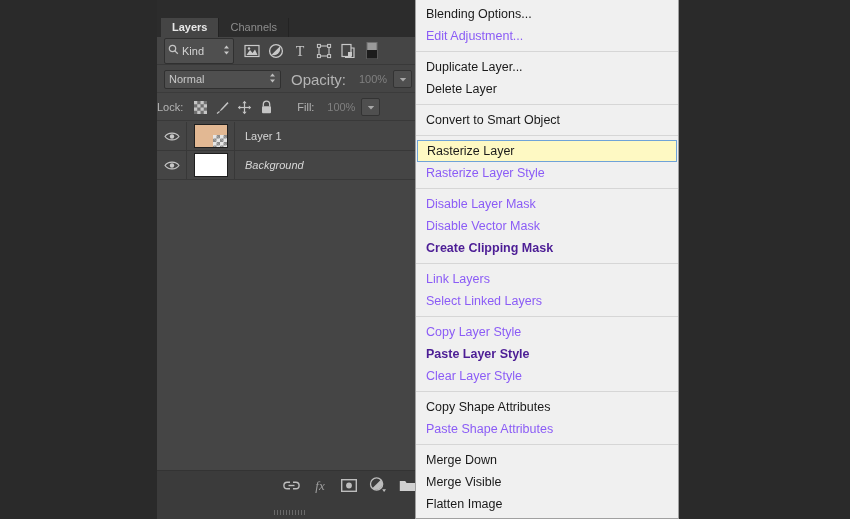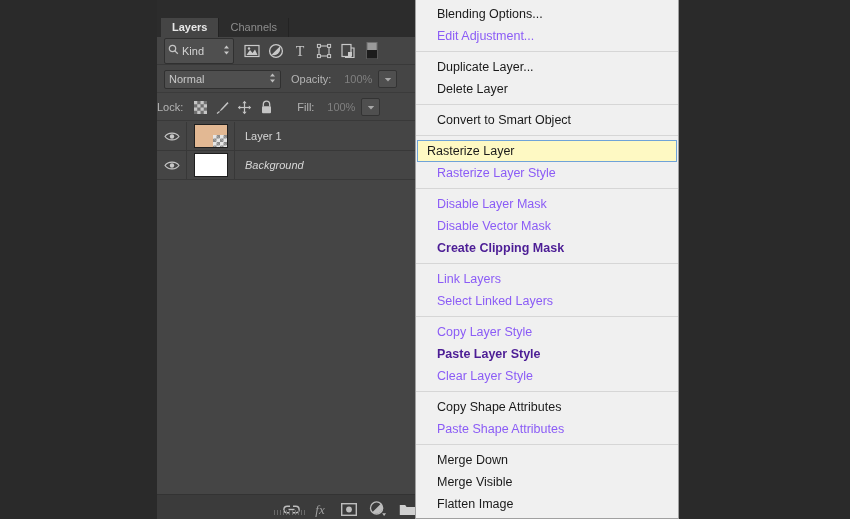--- a/index.html
+++ b/index.html
@@ -107,21 +107,21 @@
     width: 117px; height: 19px;
     background: #4f4f4f;
     border: 1px solid #303030;
     border-radius: 2px;
     display: flex; align-items: center;
     padding: 0 4px;
     font-size: 11px; color: #c8c8c8;
   }
   .blend-select .bl-label { flex: 1; }
   .op-label {
-    font-size: 11px; color: #b4b4b4;
+    font-size: 15px; color: #b4b4b4;
     margin-left: 10px;
   }
   .num-field {
     width: 42px; height: 18px;
     margin-left: 3px;
     font-size: 11px; color: #808080;
     display: flex; align-items: center; justify-content: flex-end;
     padding-right: 4px;
   }
   .spin-btn {
@@ -198,21 +198,21 @@
     font-size: 11px;
     color: #d8d8d8;
     padding-left: 10px;
   }
   .layer-name.italic { font-style: italic; }
 
   
   #panel-bottom {
     position: absolute;
     left: 0; bottom: 0;
-    width: 265px; height: 25px;
+    width: 265px; height: 49px;
     background: #3b3b3b;
     border-top: 1px solid #333;
   }
   .bottom-icons {
     position: absolute;
     right: 0; top: 3px;
     height: 22px;
     display: flex; align-items: center; gap: 9px;
     padding-right: 5px;
   }
@@ -236,21 +236,21 @@
     border-top: none;
     height: 519px;
     overflow: hidden;
     font-size: 12.5px;
     color: #1a1a1a;
     padding-top: 3px;
   }
   .menu-item {
     height: 22px;
     line-height: 22px;
-    padding-left: 21px;
+    padding-left: 10px;
     white-space: nowrap;
     font-family: "Liberation Sans", sans-serif;
   }
   .menu-item.disabled { color: #8b5cf6; }
   .menu-item.bold { font-weight: bold; color: #4c1d95; }
   .menu-item.highlight {
     background: #fef9c3;
     border: 1px solid #6fa3d8;
     height: 22px;
     line-height: 20px;

